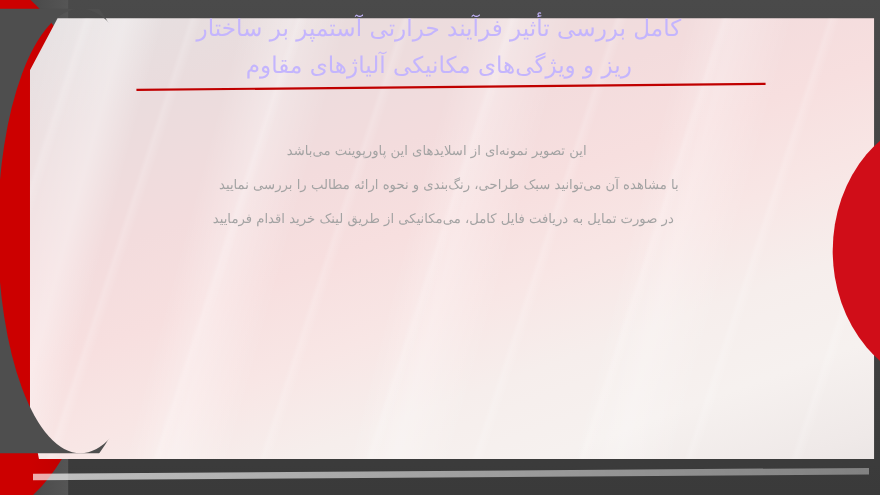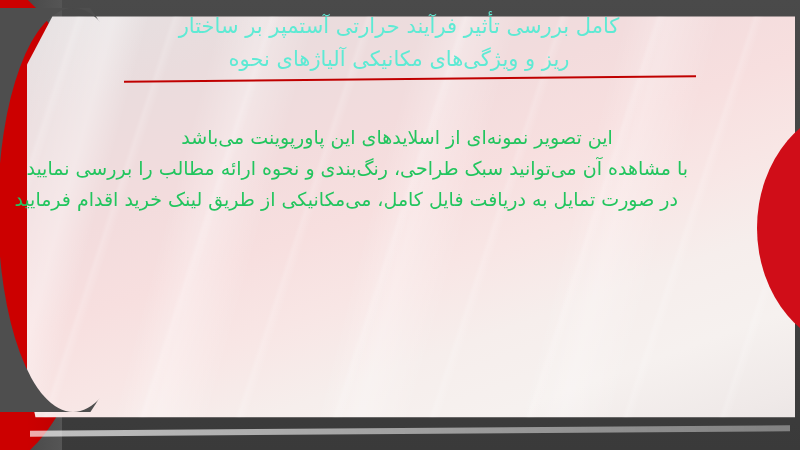--- a/index.html
+++ b/index.html
@@ -162,21 +162,21 @@
   .content > * { pointer-events: auto; }
 
   .title-block {
     position: absolute;
     top: 10px;
     right: 96px;
     width: 610px;
     text-align: center;
   }
   .title-line {
-    color: #5eead4;
+    color: #c4b5fd;
     font-size: 21px;
     line-height: 33px;
     font-weight: 400;
     letter-spacing: 0;
     white-space: nowrap;
     direction: rtl;
   }
   .title-underline {
     margin-top: 2px;
     margin-right: 8px;
@@ -188,22 +188,22 @@
 
   .body-block {
     position: absolute;
     top: 122px;
     right: 112px;
     width: 560px;
     text-align: center;
     direction: rtl;
   }
   .body-line {
-    color: #22c55e;
-    font-size: 19px;
+    color: #a3a3a3;
+    font-size: 12px;
     line-height: 31px;
     font-weight: 400;
     white-space: nowrap;
   }
   .body-line.l1 { margin-right: 22px; }
   .body-line.l2 { margin-right: 0px; }
   .body-line.l3 { margin-right: 10px; }
 </style>
 </head>
 <body>
@@ -222,21 +222,21 @@
   </div>
 
   <div class="panel-left-curve"></div>
   <div class="red-blob-right"></div>
   <div class="panel-bottom-glow"></div>
 
   <div class="content">
 
     <div class="title-block">
       <div class="title-line">کامل بررسی تأثیر فرآیند حرارتی آستمپر بر ساختار</div>
-      <div class="title-line">ریز و ویژگی‌های مکانیکی آلیاژهای نحوه</div>
+      <div class="title-line">ریز و ویژگی‌های مکانیکی آلیاژهای مقاوم</div>
       <div class="title-underline"></div>
     </div>
 
     <div class="body-block">
       <div class="body-line l1">این تصویر نمونه‌ای از اسلایدهای این پاورپوینت می‌باشد</div>
       <div class="body-line l2">با مشاهده آن می‌توانید سبک طراحی، رنگ‌بندی و نحوه ارائه مطالب را بررسی نمایید</div>
       <div class="body-line l3">در صورت تمایل به دریافت فایل کامل، می‌مکانیکی از طریق لینک خرید اقدام فرمایید</div>
     </div>
 
   </div>

